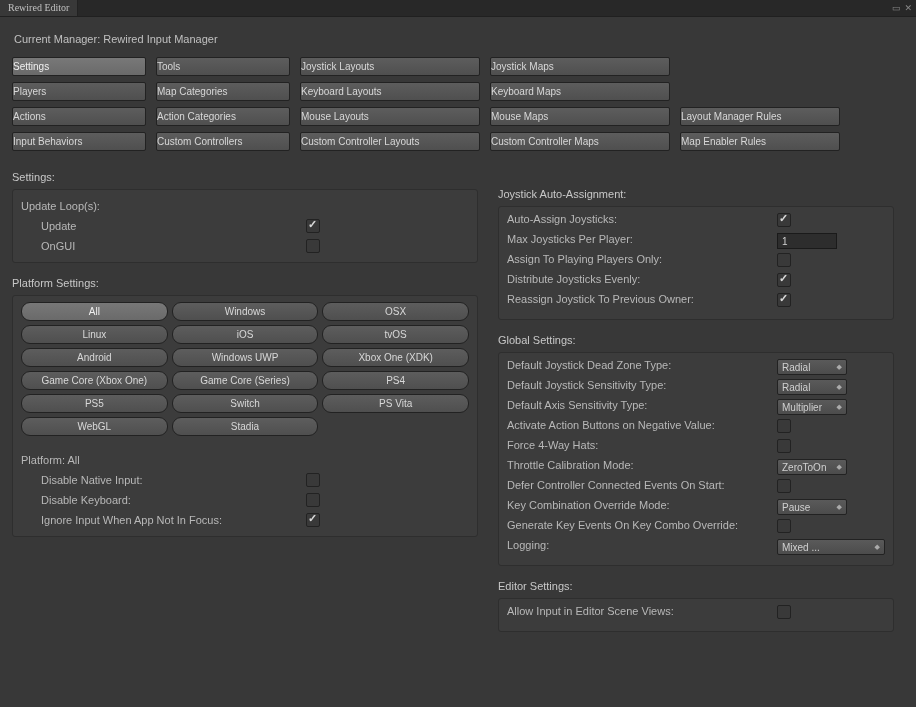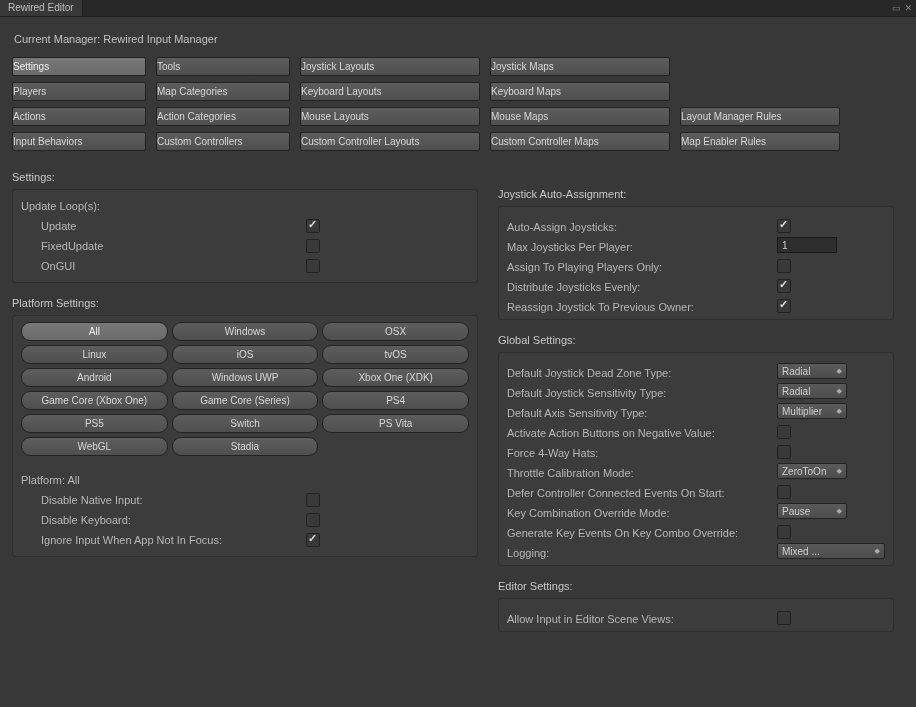--- a/index.html
+++ b/index.html
@@ -20,20 +20,21 @@
   align-items: center;
 }
 .tab {
   background: #383838;
   color: #c0c0c0;
   padding: 2px 8px;
   font-size: 10px;
   border-right: 1px solid #222;
   height: 16px;
   line-height: 12px;
+  font-family: Liberation Serif, serif;
 }
 .win-ctrl {
   margin-left: auto;
   display: flex;
   gap: 4px;
   padding-right: 4px;
   color: #888;
   font-size: 9px;
 }
 .content { padding: 10px 12px; }
@@ -144,21 +145,21 @@
   text-align: center;
   cursor: pointer;
 }
 .pbtn.active {
   background: linear-gradient(#787878, #6a6a6a);
   color: #f0f0f0;
 }
 .spacer { height: 8px; }
 .row-prop { display:flex; align-items:center; height:20px;margin-left:20px; }
 .row-prop .plabel { width: 265px; color:#b8b8b8; }
-.row-prop-r { display:flex; align-items:flex-end; height:20px; }
+.row-prop-r { display:flex; align-items:flex-start; height:20px; }
 .row-prop-r .plabel { flex:1; color:#b8b8b8; }
 .row-prop-r .ctrl { width:108px; display:flex; }
 .update-row { display:flex; align-items:center; height:20px; }
 .update-row .ulabel { width:258px; color:#b8b8b8; }
 </style>
 </head>
 <body>
 
 <div class="tab-bar">
   <div class="tab">Rewired Editor</div>
@@ -201,24 +202,20 @@
 
     <div class="col-left">
       <div class="section-title">Settings:</div>
       <div class="group">
         <div class="update-row">
           <div class="ulabel">Update Loop(s):</div>
         </div>
         <div class="row-prop">
           <div class="plabel">Update</div>
           <div class="check checked"></div>
-        </div>
-        <div class="row-prop">
-          <div class="plabel">FixedUpdate</div>
-          <div class="check"></div>
         </div>
         <div class="row-prop">
           <div class="plabel">OnGUI</div>
           <div class="check"></div>
         </div>
       </div>
 
       <div class="section-title">Platform Settings:</div>
       <div class="group">
         <div class="platform-grid">

